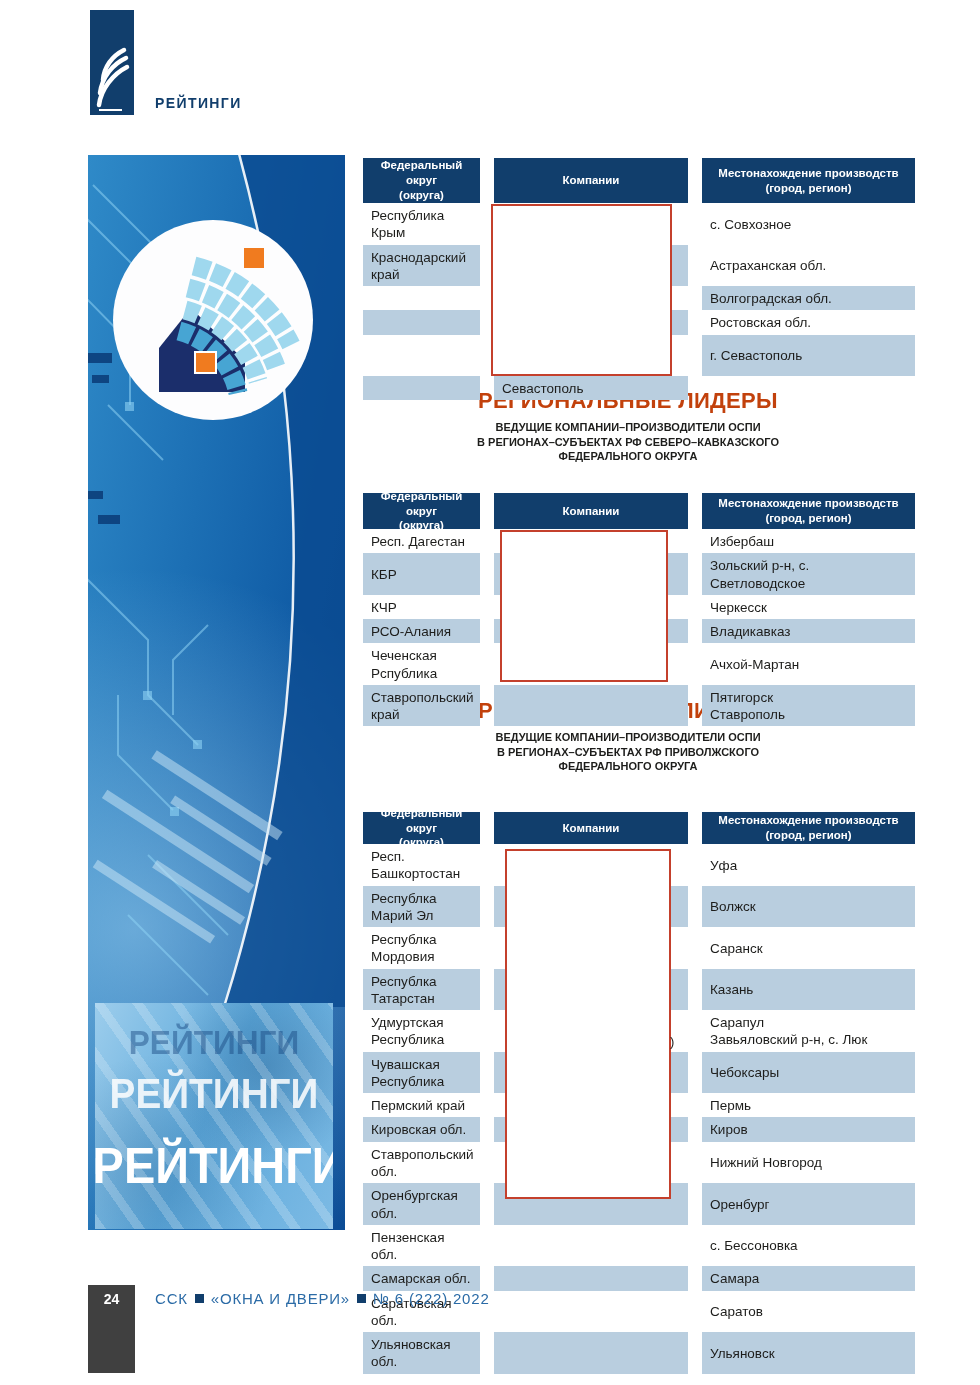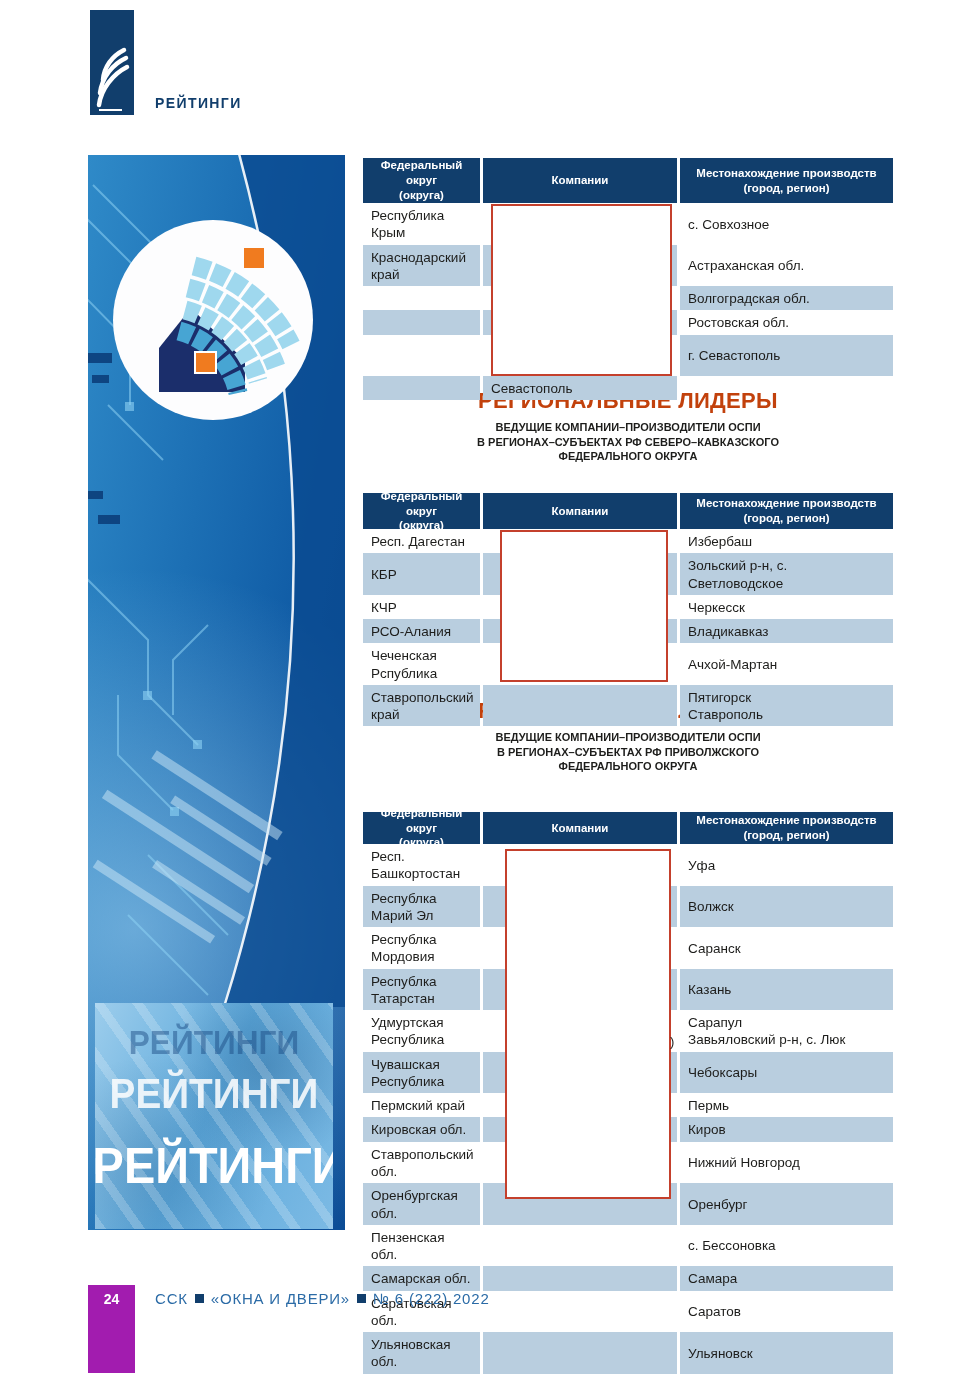--- a/index.html
+++ b/index.html
@@ -25,21 +25,21 @@
   .photo-block::before{content:"";position:absolute;inset:0;
            background:repeating-linear-gradient(55deg, rgba(255,255,255,.20) 0 9px, rgba(255,255,255,0) 9px 32px);}
   .wm{position:absolute;left:0;width:100%;text-align:center;font-weight:800;
       transform:scale(1.02,1.1);transform-origin:center top;white-space:nowrap;}
   .wm-ghost{top:20px;font-size:31px;color:#16457f;opacity:.45;filter:blur(.4px);}
   .wm-light{top:68px;font-size:38px;color:#ffffff;opacity:.85;}
   .wm-solid{top:133px;font-size:46px;color:#ffffff;}
 
   
   .tbl{position:absolute;left:363px;width:530px;display:grid;
-       grid-template-columns:117px 194px 213px;column-gap:3px;}
+       grid-template-columns:117px 194px 213px;column-gap:14px;}
   #tbl0{top:158px;} #tbl1{top:493px;} #tbl2{top:812px;}
   .th{box-sizing:border-box;background:#113e6c;color:#ffffff;font-weight:bold;font-size:11.5px;
       line-height:1.3;text-align:center;display:flex;align-items:center;justify-content:center;
       white-space:pre-line;padding:3px 2px;}
   #tbl0 .th{height:45px;} #tbl1 .th{height:36px;} #tbl2 .th{height:32px;}
   .td{box-sizing:border-box;min-height:23px;font-size:13.5px;color:#1d1d1b;line-height:1.28;
       padding:4px 8px 3px;white-space:pre-line;display:flex;align-items:center;}
   .td.blue{background:#b9cedf;}
   #tbl2 .r8{min-height:34px;}
 
@@ -50,21 +50,21 @@
   #red2{left:505px;top:849px;width:166px;height:350px;}
   .fragment{position:absolute;left:670px;top:1034px;font-size:13px;color:#1d1d1b;z-index:6;}
 
   
   .sec{position:absolute;left:363px;width:530px;text-align:center;}
   #sec1{top:388px;} #sec2{top:698px;}
   .sec .title{font-size:22px;font-weight:800;letter-spacing:.3px;color:#c2410c;margin-bottom:6px;}
   .sec .sub{font-size:11px;font-weight:700;color:#1d1d1b;line-height:1.32;}
 
   
-  .page-num-box{position:absolute;left:88px;top:1285px;width:47px;height:88px;background:#a21caf;
+  .page-num-box{position:absolute;left:88px;top:1285px;width:47px;height:88px;background:#404040;
       text-align:center;}
   .page-num-box span{display:inline-block;margin-top:6px;color:#ffffff;font-weight:bold;font-size:14px;}
   .footer-line{position:absolute;left:155px;top:1288px;height:20px;display:flex;align-items:center;
       gap:7px;color:#2b6ba6;font-size:15px;letter-spacing:.8px;}
   .sq{width:9px;height:9px;background:#113e6c;flex:none;}
 </style>
 </head>
 <body>
 
 <div class="page">

